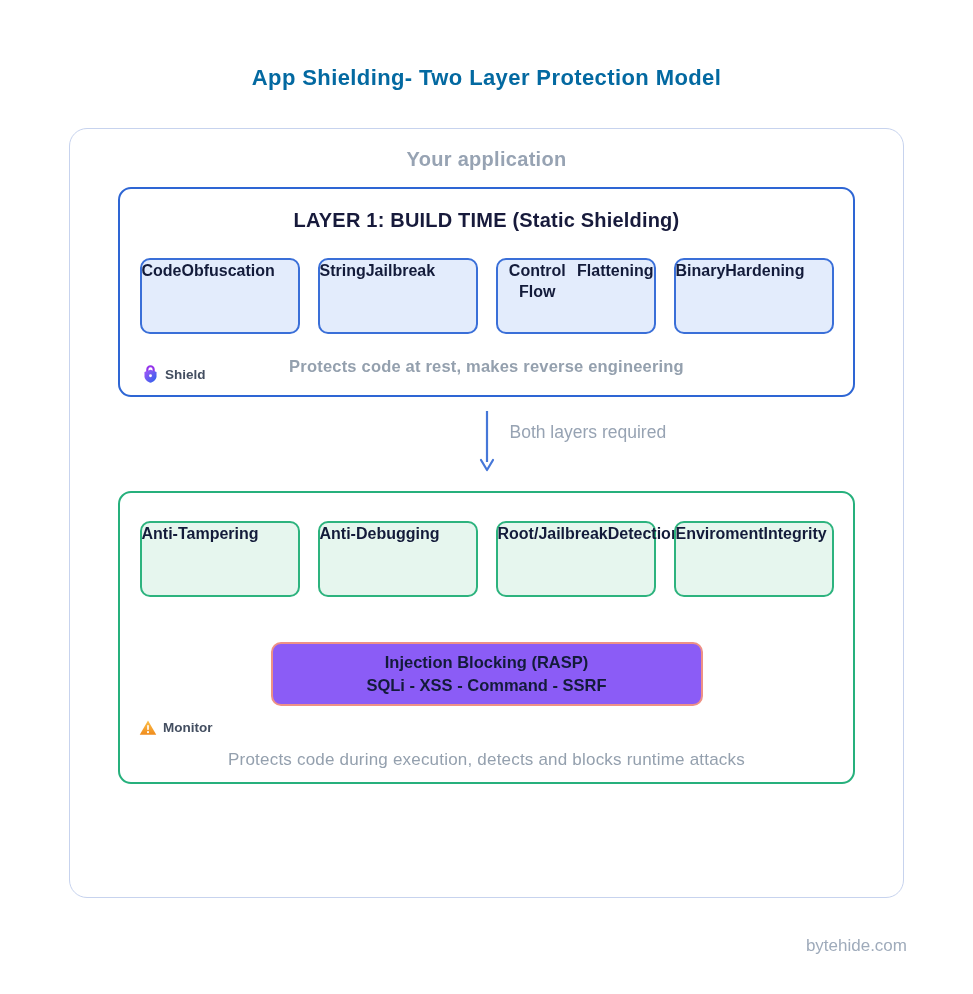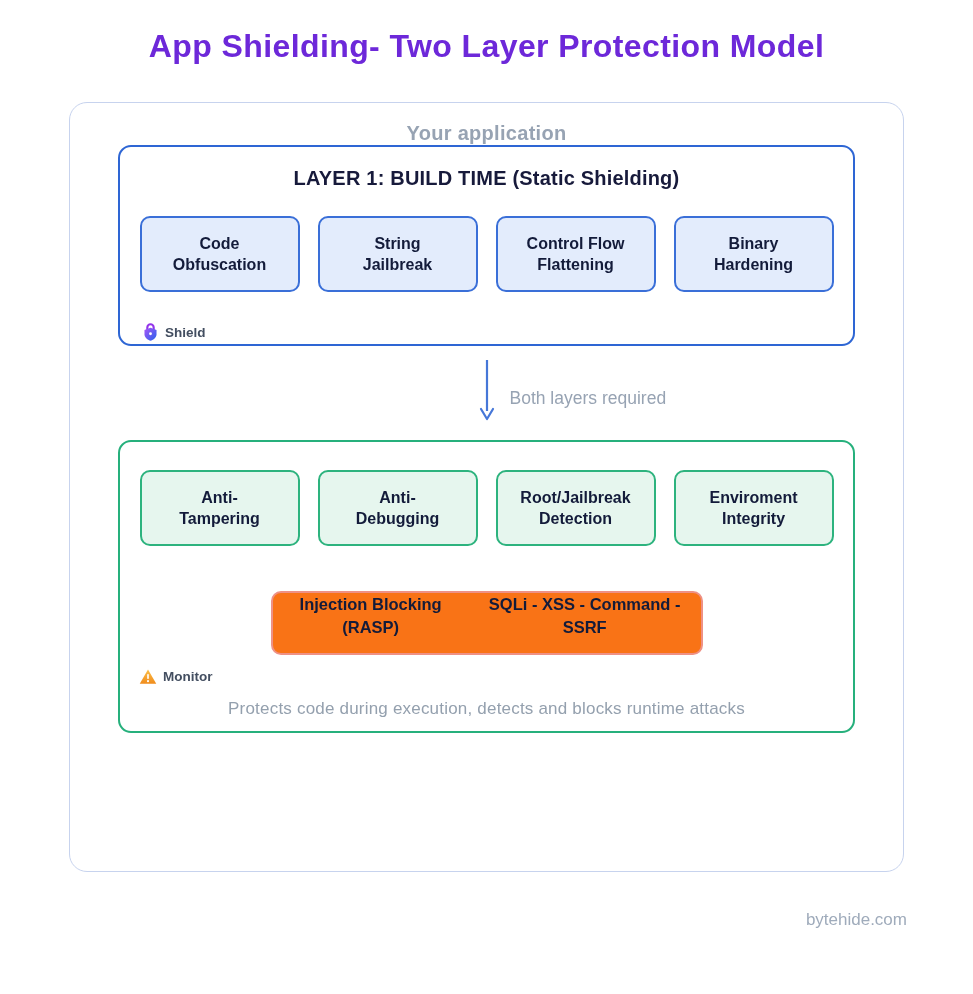--- a/index.html
+++ b/index.html
@@ -1,25 +1,25 @@
 <!DOCTYPE html>
 <html><head>
 <meta charset="utf-8">
 <style>
   * { margin: 0; padding: 0; box-sizing: border-box; }
   html, body { width: 973px; height: 994px; background: #ffffff; overflow: hidden; }
   body { font-family: "Liberation Sans", sans-serif; color: #171a3b; }
 
   .title {
-    padding-top: 28px;
-    text-align: center;
-    font-size: 32px;
+    padding-top: 65px;
+    text-align: center;
+    font-size: 22px;
     font-weight: 700;
     letter-spacing: 0.4px;
-    color: #6d28d9;
+    color: #0369a1;
   }
 
   .frame {
     width: 835px;
     height: 770px;
     margin: 37px auto 0;
     border: 1.5px solid #c7d3ee;
     border-radius: 18px;
   }
 
@@ -30,21 +30,21 @@
     font-weight: 600;
     letter-spacing: 0.3px;
     color: #97a3b3;
   }
 
   .card {
     margin: 0 48px;
     border-radius: 13px;
     background: #ffffff;
   }
-  .card-blue  { border: 2.5px solid #2e66d4; padding-bottom: 30px; }
+  .card-blue  { margin-top: 16px; border: 2.5px solid #2e66d4; padding-bottom: 18px; }
   .card-green { border: 2.5px solid #26b07c; padding-bottom: 12px; }
 
   .card-heading {
     margin-top: 20px;
     text-align: center;
     font-size: 20px;
     font-weight: 700;
     letter-spacing: 0.2px;
     color: #171a3b;
   }
@@ -55,22 +55,21 @@
     gap: 18px;
     margin-top: 26px;
   }
   .card-green .box-row { margin-top: 28px; }
 
   .box {
     width: 160px;
     height: 76px;
     border-radius: 10px;
     display: flex;
-    flex-direction: column;
-    justify-content: center;
+    flex-direction: row;
     text-align: center;
     font-size: 16px;
     font-weight: 700;
     line-height: 1.32;
     color: #131b3a;
   }
   .box span { display: block; }
   .box-blue  { background: #e3ecfc; border: 2px solid #3a6fd8; }
   .box-green { background: #e6f6ee; border: 2px solid #2db37e; }
 
@@ -97,33 +96,34 @@
     letter-spacing: 0.2px;
   }
   .desc span { display: block; }
   .desc-single { margin-top: 13px; font-weight: 400; font-size: 17px; color: #94a0ae; }
 
   .connector { position: relative; height: 94px; }
   .connector svg { position: absolute; left: 50%; top: 13px; transform: translateX(-50%); }
   .connector-label {
     position: absolute;
     left: calc(50% + 23px);
-    top: 42px;
+    top: 25px;
     font-size: 17.5px;
     color: #97a3b3;
   }
 
   .alert-box {
     width: 432px;
     height: 64px;
     margin: 45px auto 0;
-    background: #f97316;
+    background: #8b5cf6;
     border: 2px solid #ee9186;
     border-radius: 10px;
     display: flex;
+    flex-direction: column;
     justify-content: center;
     text-align: center;
     font-size: 16.5px;
     font-weight: 700;
     line-height: 1.4;
     color: #131b3a;
   }
   .alert-box span { display: block; }
 
   .site {
@@ -175,20 +175,21 @@
                 <stop offset="1" stop-color="#2563eb"></stop>
               </linearGradient>
             </defs>
             <path d="M7.5 11 V7.5 a4.5 4.5 0 0 1 9 0 V11" fill="none" stroke="#9333ea" stroke-width="3" stroke-linecap="round"></path>
             <path d="M12 8 l8.5 3 v6.2 c0 5.3 -5.5 8.3 -8.5 9.3 c-3 -1 -8.5 -4 -8.5 -9.3 V11 Z" fill="url(#sg)"></path>
             <circle cx="12" cy="16.5" r="2" fill="#ffffff"></circle>
           </svg>
           <span>Shield</span>
         </div>
         <p class="desc">
+          <span>Protects code at rest, makes reverse engineering</span>
         </p>
       </div>
     </section>
 
     <div class="connector">
       <svg width="16" height="62" viewBox="0 0 16 62">
         <line x1="8" y1="1" x2="8" y2="52" stroke="#4677d8" stroke-width="2.2"></line>
         <path d="M2 50 L8 60 L14 50" fill="none" stroke="#4677d8" stroke-width="2.2" stroke-linecap="round" stroke-linejoin="round"></path>
       </svg>
       <span class="connector-label">Both layers required</span>

